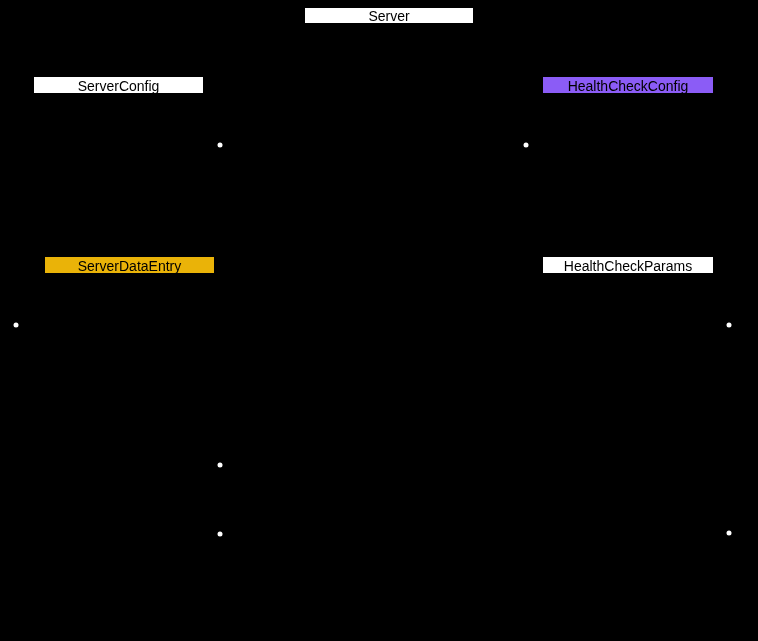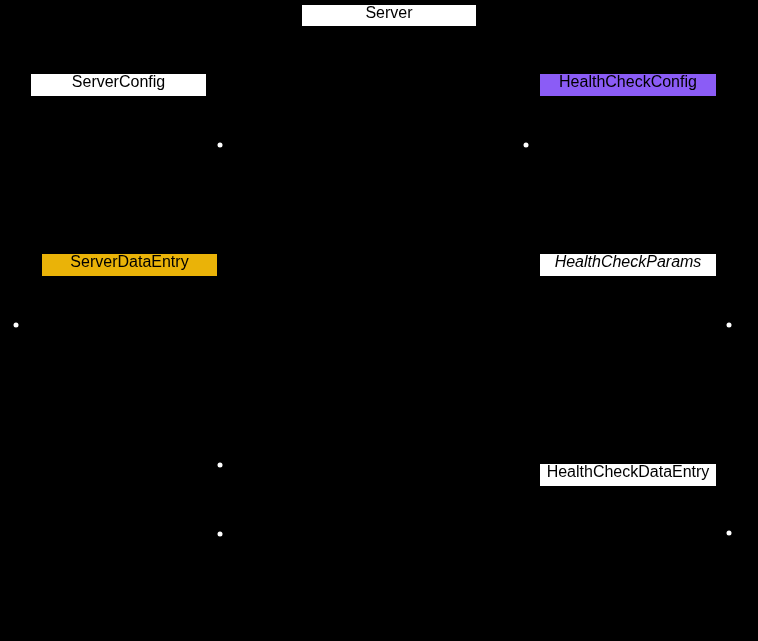--- a/index.html
+++ b/index.html
@@ -12,26 +12,26 @@
     width: 758px;
     height: 641px;
     background: #000000;
     overflow: hidden;
     font-family: "Liberation Sans", sans-serif;
   }
   .class-node {
     position: absolute;
     box-sizing: border-box;
     background: #ffffff;
-    border: 2px solid #b91c1c;
+    border: 5px solid #b91c1c;
     color: #000000;
-    font-size: 16px;
+    font-size: 14px;
     line-height: 1;
     display: flex;
-    align-items: flex-start;
+    align-items: flex-end;
     justify-content: center;
     white-space: nowrap;
     cursor: default;
   }
   .endpoint-dot {
     position: absolute;
     width: 5px;
     height: 5px;
     border-radius: 50%;
     background: #ffffff;
@@ -48,25 +48,22 @@
   </div>
   <div class="class-node" style="left: 29px; top: 72px; width: 179px; height: 26px; background: rgb(255, 255, 255); color: rgb(0, 0, 0); border-color: rgb(0, 0, 0);">
     <span>ServerConfig</span>
   </div>
   <div class="class-node" style="left: 538px; top: 72px; width: 180px; height: 26px; background: #8b5cf6; color: rgb(0, 0, 0); border-color: rgb(0, 0, 0);">
     <span>HealthCheckConfig</span>
   </div>
   <div class="class-node" style="left: 40px; top: 252px; width: 179px; height: 26px; background: #eab308; color: rgb(0, 0, 0); border-color: rgb(0, 0, 0);">
     <span>ServerDataEntry</span>
   </div>
-  <div class="class-node" style="left: 538px; top: 252px; width: 180px; height: 26px; background: rgb(255, 255, 255); color: rgb(0, 0, 0); border-color: rgb(0, 0, 0); font-style: italic;">
+  <div class="class-node" style="left: 538px; top: 252px; width: 180px; height: 26px; background: rgb(255, 255, 255); color: rgb(0, 0, 0); border-color: rgb(0, 0, 0);">
     <span>HealthCheckParams</span>
-  </div>
-  <div class="class-node" style="left: 538px; top: 462px; width: 180px; height: 26px; background: rgb(255, 255, 255); color: rgb(0, 0, 0); border-color: rgb(0, 0, 0);">
-    <span>HealthCheckDataEntry</span>
   </div>
 
   <div class="endpoint-dot" style="left: 220px; top: 145px; background: rgb(255, 255, 255);"></div>
   <div class="endpoint-dot" style="left: 526px; top: 145px; background: rgb(255, 255, 255);"></div>
   <div class="endpoint-dot" style="left: 16px; top: 325px; background: rgb(255, 255, 255);"></div>
   <div class="endpoint-dot" style="left: 729px; top: 325px; background: rgb(255, 255, 255);"></div>
   <div class="endpoint-dot" style="left: 220px; top: 465px; background: rgb(255, 255, 255);"></div>
   <div class="endpoint-dot" style="left: 220px; top: 534px; background: rgb(255, 255, 255);"></div>
   <div class="endpoint-dot" style="left: 729px; top: 533px; background: rgb(255, 255, 255);"></div>
 

